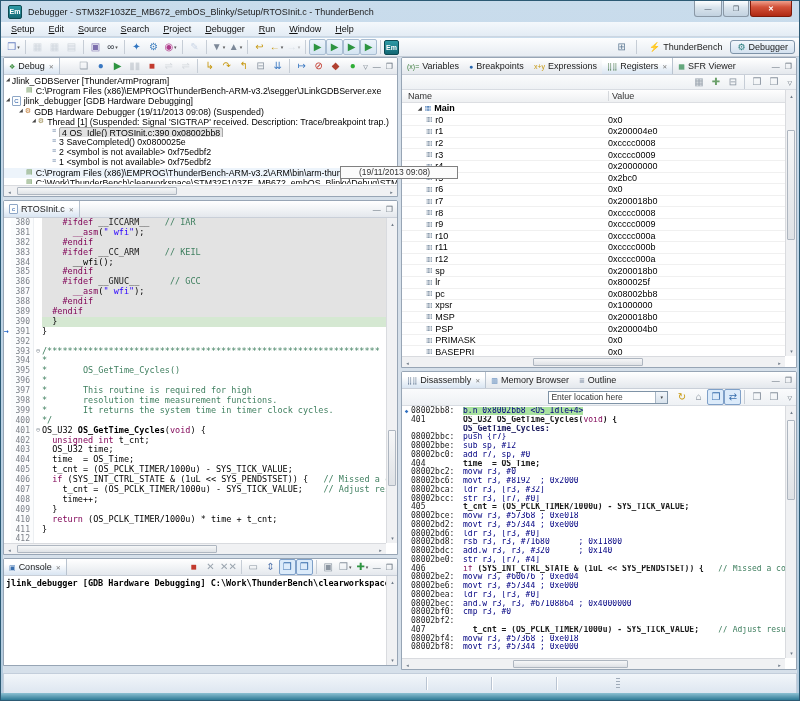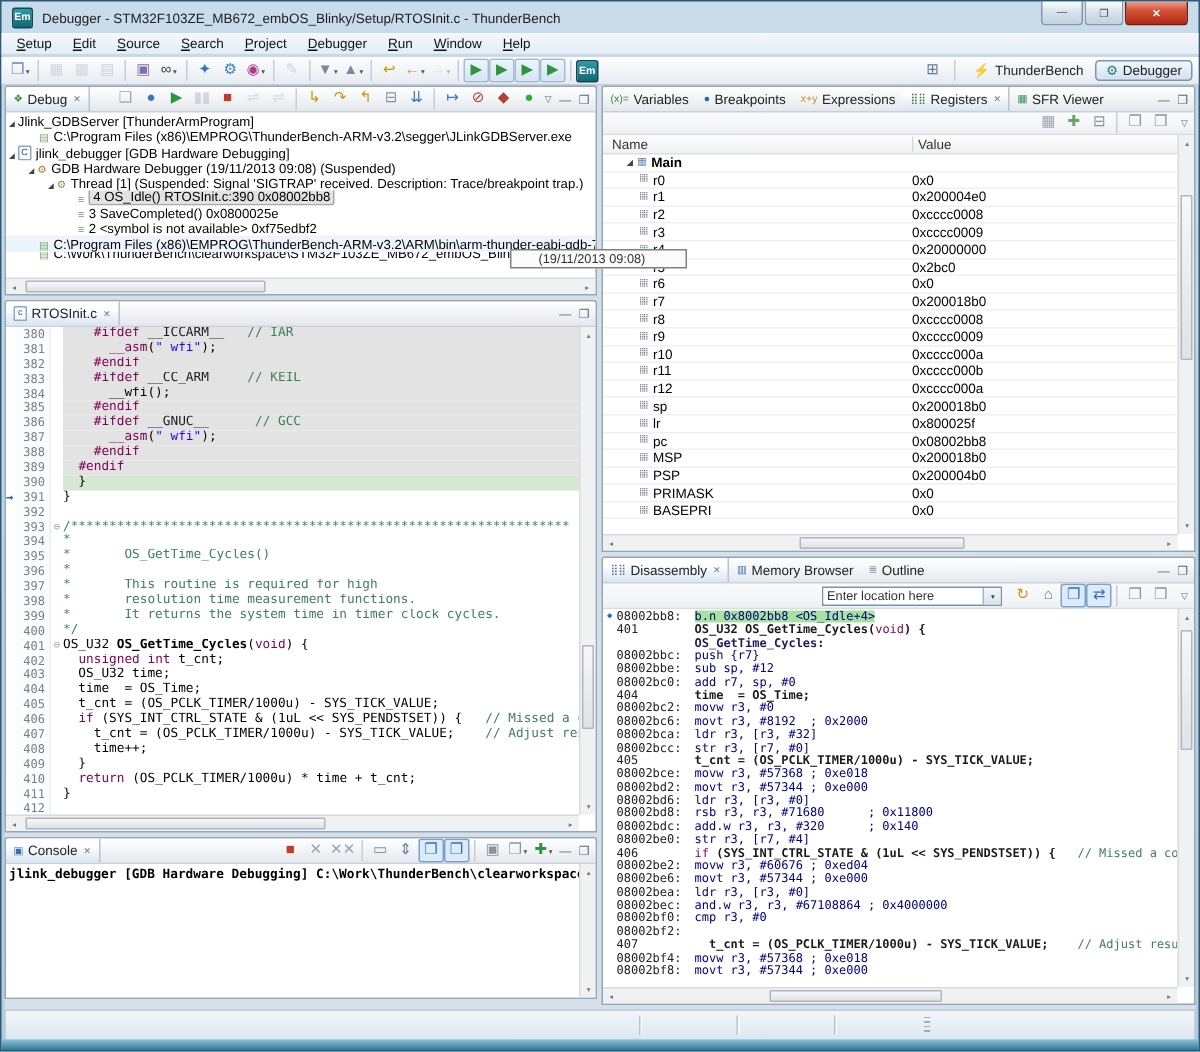--- a/index.html
+++ b/index.html
@@ -46,21 +46,21 @@
   .ic-cfile,.ic-c{display:inline-flex;width:9px;height:10px;background:#fdfefe;border:1px solid #8ea6c6;color:#1a50a0;font-size:6px;align-items:center;justify-content:center;border-radius:1px;margin-right:3px}
   
   .sb-h{position:absolute;left:0;right:0;bottom:0;height:11px;background:#f0f1f3;border-top:1px solid #d9dbdf;display:flex}
   .sb-v{position:absolute;top:0;bottom:0;right:0;width:11px;background:#f0f1f3;border-left:1px solid #d9dbdf}
   .sb-btn{width:11px;height:11px;color:#6f7b88;font-size:5px;display:flex;align-items:center;justify-content:center;flex:none}
   .sb-track{position:relative;flex:1}
   .sb-thumb{position:absolute;background:linear-gradient(#f6f7f8,#dfe2e6);border:1px solid #aeb6c0;border-radius:1px}
   .sb-v .sb-btn{position:absolute;left:0}
   
   .dtree{position:absolute;left:0;top:17px;right:0;bottom:11px;overflow:hidden;padding-top:1px}
-  .trow{height:10.18px;display:flex;align-items:flex-end;white-space:nowrap;overflow:hidden;font-size:8.8px}
+  .trow{height:10.18px;display:flex;align-items:flex-start;white-space:nowrap;overflow:hidden;font-size:8.8px}
   .trow .arr{color:#444;font-size:5px;margin-right:2px;flex:none}
   .arr-sp{width:7px;flex:none;display:inline-block}
   .trow .tic{font-size:7px;margin-right:3px;flex:none;line-height:1}
   .trow .lab{color:#000}
   .selbox{background:#e2e2e2;border:1px solid #a8a8a8;border-radius:2px;padding:0 2px}
   .trow.hov{background:#edf4fb}
   .trow.clip{height:6px}
   .tooltip-overlay{position:absolute;left:340px;top:166px;width:118px;height:13px;background:#fbfbfb;border:1px solid #808080;font-size:8.5px;color:#333;line-height:11px;padding-left:18px;z-index:50;white-space:nowrap;overflow:hidden}
   
   .ed-body{position:absolute;left:0;top:17px;right:11px;bottom:11px;overflow:hidden;background:#fff}
@@ -335,20 +335,25 @@
         <div class="trow" style="padding-left: 41px;">
           <span class="arr-sp"></span>
           <span class="tic" style="color: rgb(107, 133, 168);">≡</span>
           <span class="lab">3 SaveCompleted() 0x0800025e</span>
         </div>
         <div class="trow" style="padding-left: 41px;">
           <span class="arr-sp"></span>
           <span class="tic" style="color: rgb(107, 133, 168);">≡</span>
           <span class="lab">2 &lt;symbol is not available&gt; 0xf75edbf2</span>
         </div>
+        <div class="trow" style="padding-left: 41px;">
+          <span class="arr-sp"></span>
+          <span class="tic" style="color: rgb(107, 133, 168);">≡</span>
+          <span class="lab">1 &lt;symbol is not available&gt; 0xf75edbf2</span>
+        </div>
         <div class="trow hov" style="padding-left: 15px;">
           <span class="arr-sp"></span>
           <span class="tic" style="color: rgb(122, 160, 106);">▤</span>
           <span class="lab">C:\Program Files (x86)\EMPROG\ThunderBench-ARM-v3.2\ARM\bin\arm-thunder-eabi-gdb-7.4.1.exe (19/11/2013 09:08)</span>
         </div>
         <div class="trow clip" style="padding-left: 15px;">
           <span class="arr-sp"></span>
           <span class="tic" style="color: rgb(122, 160, 106);">▤</span>
           <span class="lab">C:\Work\ThunderBench\clearworkspace\STM32F103ZE_MB672_embOS_Blinky\Debug\STM32F103ZE</span>
         </div>
@@ -657,20 +662,27 @@
         <div class="rrow">
           <span class="rname">
             <span class="ricon" style="color: rgb(51, 80, 110);">⣿⣿</span>
             <span>pc</span>
           </span>
           <span class="rval">0x08002bb8</span>
         </div>
         <div class="rrow">
           <span class="rname">
             <span class="ricon" style="color: rgb(51, 80, 110);">⣿⣿</span>
+            <span>xpsr</span>
+          </span>
+          <span class="rval">0x1000000</span>
+        </div>
+        <div class="rrow">
+          <span class="rname">
+            <span class="ricon" style="color: rgb(51, 80, 110);">⣿⣿</span>
             <span>MSP</span>
           </span>
           <span class="rval">0x200018b0</span>
         </div>
         <div class="rrow">
           <span class="rname">
             <span class="ricon" style="color: rgb(51, 80, 110);">⣿⣿</span>
             <span>PSP</span>
           </span>
           <span class="rval">0x200004b0</span>

